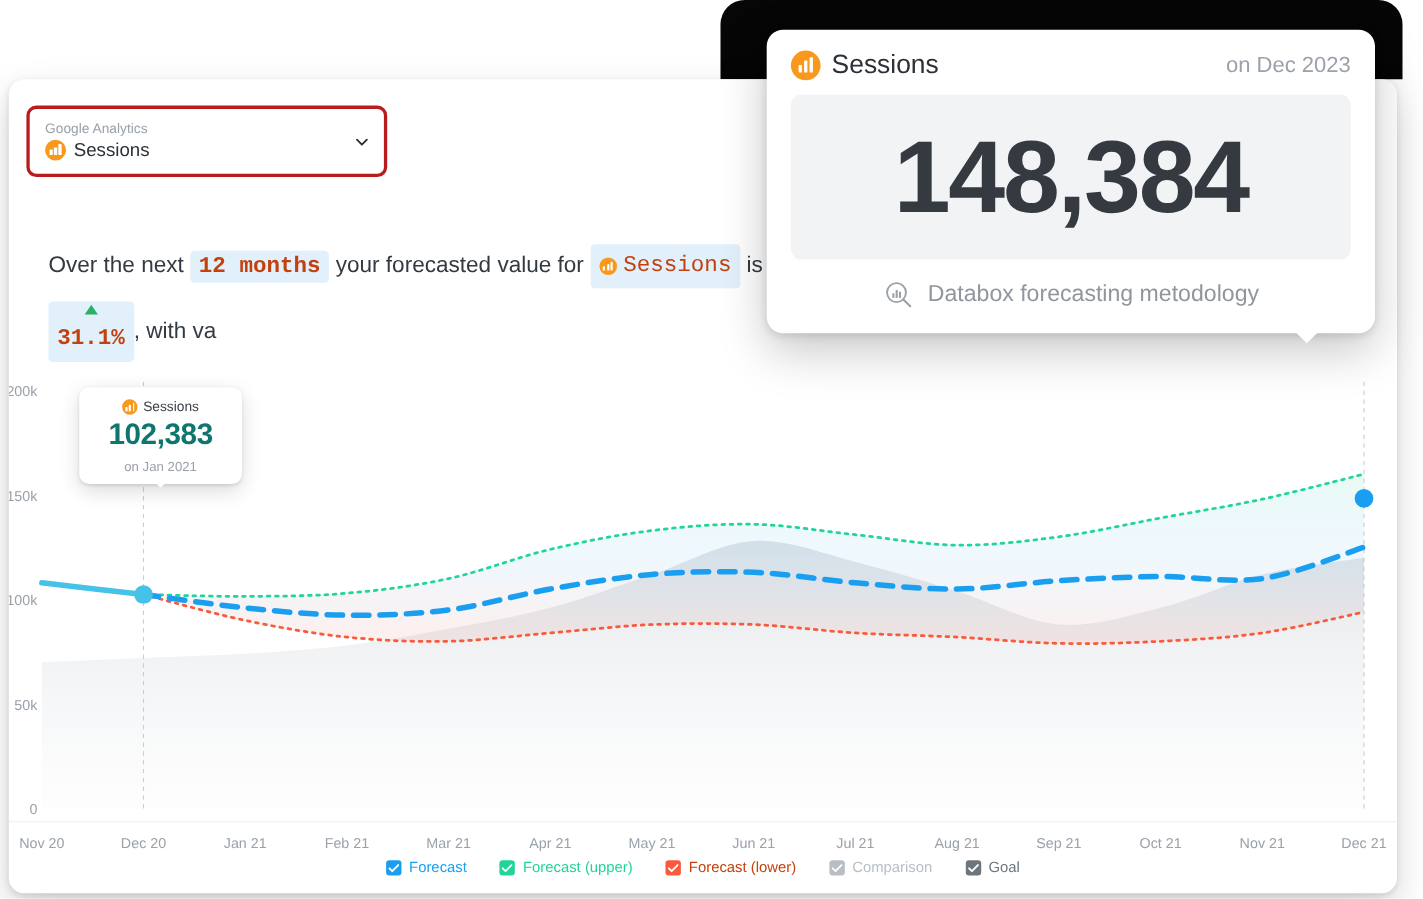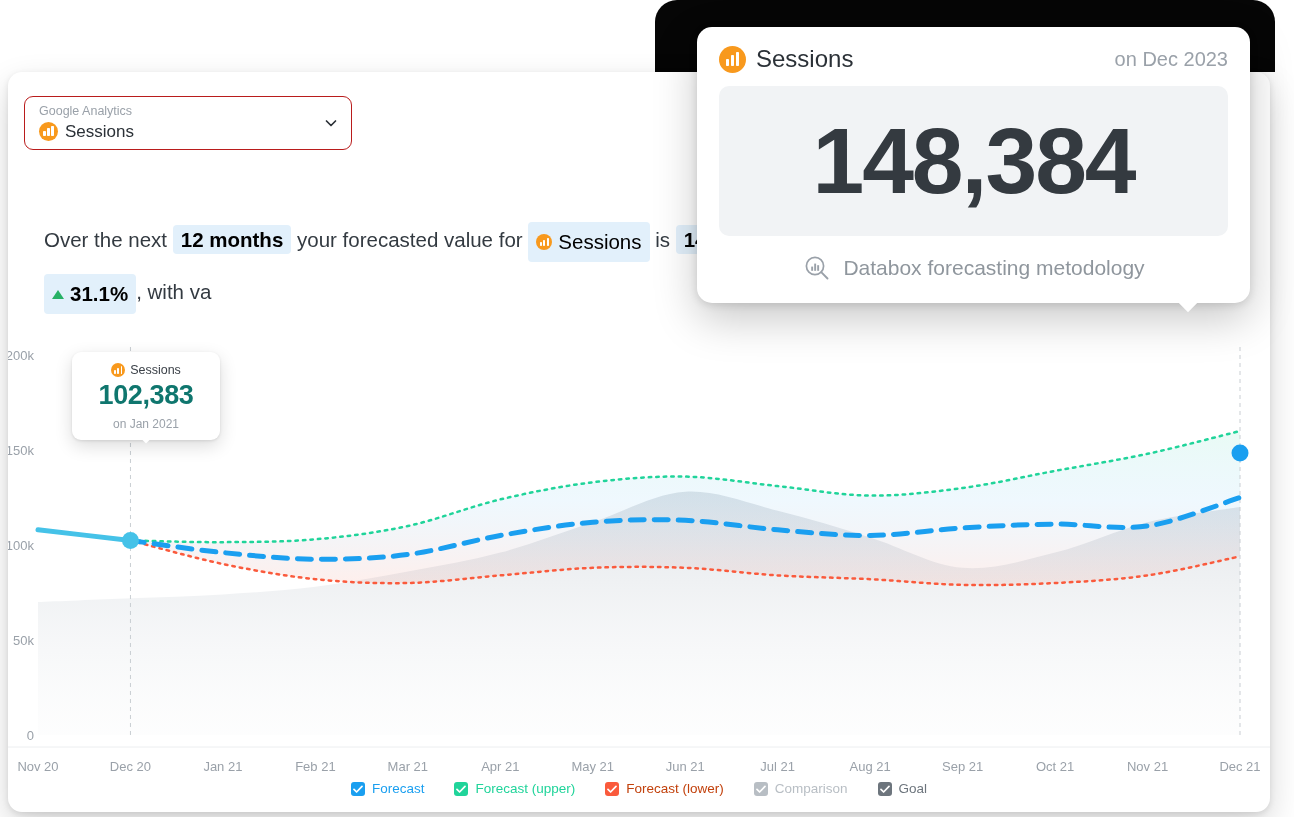--- a/index.html
+++ b/index.html
@@ -18,46 +18,46 @@
     width: 1262px; height: 740px;
     background: #fff;
     border-radius: 14px;
     box-shadow: 0 2px 6px rgba(0,0,0,.10), 0 14px 34px rgba(0,0,0,.16);
     overflow: hidden;
   }
 
   
   .metric-select {
     position: absolute; left: 16px; top: 24px;
-    width: 328px; height: 54px;
-    border: 1px solid #b91c1c; border-radius: 9px;
+    width: 328px; height: 65px;
+    border: 3px solid #b91c1c; border-radius: 9px;
     background: #fff;
     display: flex; align-items: center; padding: 0 12px 0 14px;
     cursor: pointer;
   }
   .ms-texts { flex: 1 1 auto; line-height: 1; }
   .ms-source { font-size: 12.5px; color: #9aa1a9; display: block; margin-bottom: 4px; }
   .ms-row { display: flex; align-items: center; gap: 7px; }
   .ms-name { font-size: 17px; color: #2b3137; }
   .chev { width: 16px; height: 16px; flex: 0 0 auto; }
 
   
   .ga-icon { border-radius: 50%; background: #F8991D; display: inline-flex;
              align-items: flex-end; justify-content: center; gap: 1.5px; flex: 0 0 auto; }
   .ga-icon i { display: block; background: #fff; border-radius: .8px; }
 
   
   .summary { position: absolute; left: 36px; top: 150px; width: 1100px; }
   .sline { font-size: 20.5px; color: #333a41; line-height: 34px; margin-bottom: 12px;
            white-space: nowrap; }
   .hl { background: #e2f0fb; border-radius: 4px; padding: 3px 8px; font-weight: bold;
-        color: #000000; }
+        color: #c2410c; font-family: Liberation Mono, monospace; }
   .hl.plain { font-weight: normal; }
   .hl.metric { display: inline-flex; align-items: center; gap: 6px; vertical-align: middle; }
-  .hl.delta { display: inline-flex; align-items: center; gap: 6px; vertical-align: middle; }
+  .hl.delta { display: inline-flex; align-items: center; gap: 6px; vertical-align: middle; flex-direction: column; }
   .tri-up { width: 0; height: 0; border-left: 6px solid transparent;
             border-right: 6px solid transparent; border-bottom: 9px solid #27b166; }
 
   
   .chart-wrap { position: absolute; left: 0; top: 268px; width: 1262px; height: 472px; }
   #chart { display: block; }
   .ylab { font-size: 13px; fill: #9aa1a9; }
   .xlab { font-size: 13px; fill: #9aa1a9; }
 
   

